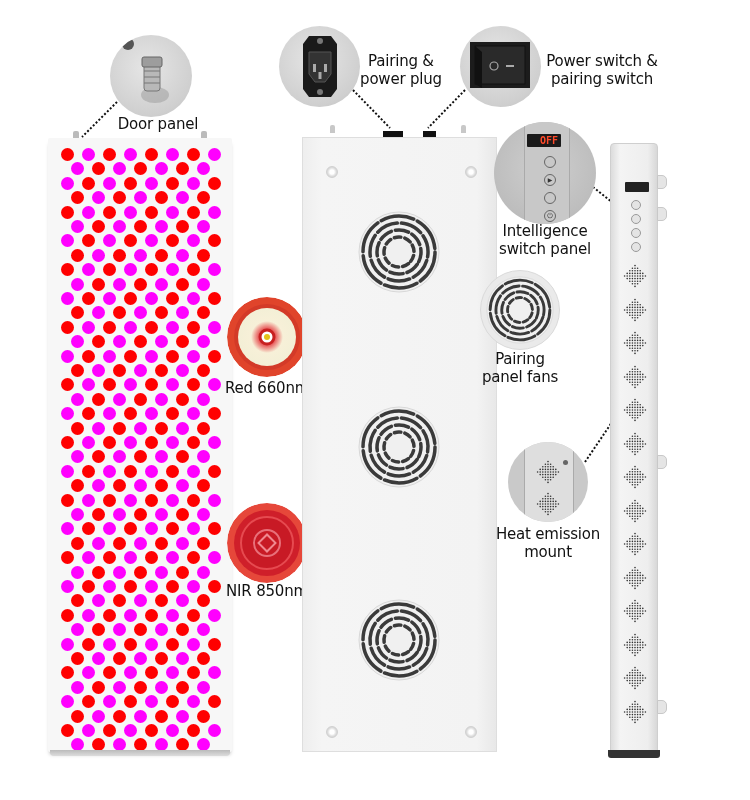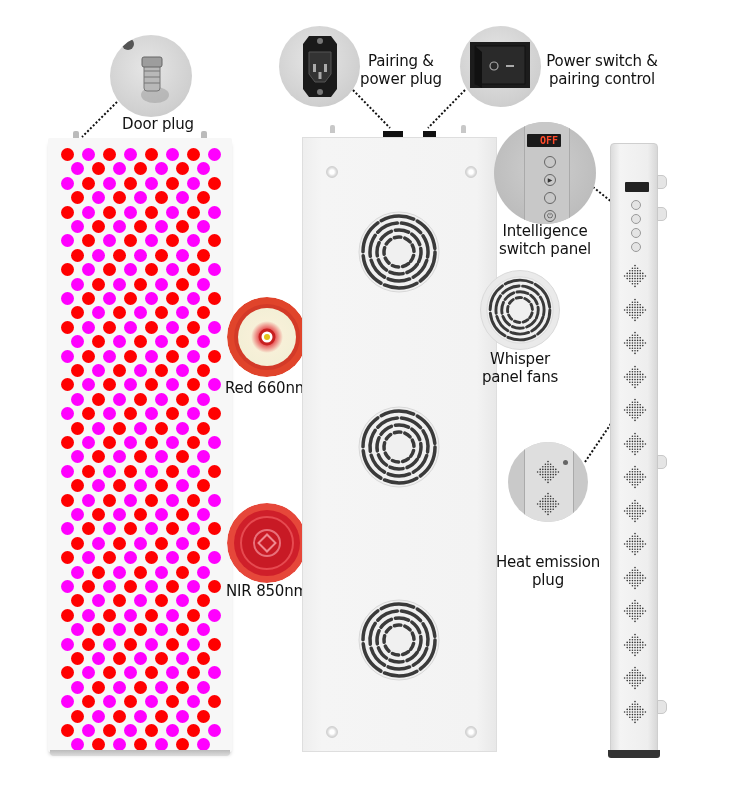--- a/index.html
+++ b/index.html
@@ -371,21 +371,21 @@
   <svg width="82" height="82" viewBox="0 0 82 82">
     <ellipse cx="45" cy="60" rx="14" ry="8" fill="#9a9a9a" opacity="0.5"></ellipse>
     <rect x="34" y="28" width="16" height="28" rx="3" fill="#b8b8b8" stroke="#777" stroke-width="1"></rect>
     <rect x="32" y="22" width="20" height="10" rx="2" fill="#9d9d9d" stroke="#666" stroke-width="1"></rect>
     <line x1="34" y1="36" x2="50" y2="36" stroke="#777"></line>
     <line x1="34" y1="42" x2="50" y2="42" stroke="#777"></line>
     <line x1="34" y1="48" x2="50" y2="48" stroke="#777"></line>
     <circle cx="18" cy="9" r="6" fill="#555"></circle>
   </svg>
 </div>
-<div class="label" style="left:108px;top:115px;width:100px;">Door plug</div>
+<div class="label" style="left:108px;top:115px;width:100px;">Door panel</div>
 
 <div class="callout-circle" style="left:227px;top:297px;width:80px;height:80px;">
   <svg width="80" height="80" viewBox="0 0 80 80">
     <circle cx="40" cy="40" r="40" fill="#e0442b"></circle>
     <circle cx="40" cy="40" r="33" fill="#d33a28"></circle>
     <defs>
       <radialGradient id="rg1" cx="50%" cy="50%" r="50%">
         <stop offset="0%" stop-color="#e0201a"></stop>
         <stop offset="30%" stop-color="#e86060"></stop>
         <stop offset="55%" stop-color="#f7f0d8"></stop>
@@ -463,34 +463,34 @@
   <svg width="81" height="81" viewBox="0 0 81 81">
     <rect x="10" y="16" width="60" height="46" fill="#1c1c1c"></rect>
     <rect x="15" y="20" width="50" height="38" fill="#2a2a2a" stroke="#111"></rect>
     <path d="M15 20 L22 26 L22 62 L15 58 Z" fill="#111"></path>
     <circle cx="34" cy="40" r="4" fill="none" stroke="#aaa" stroke-width="1.2"></circle>
     <rect x="46" y="39" width="8" height="2" fill="#aaa"></rect>
   </svg>
 </div>
 <div class="label" style="left:540px;top:52px;width:124px;">
   <div>Power switch &amp;</div>
-  <div>pairing control</div>
+  <div>pairing switch</div>
 </div>
 
 <div class="callout-circle" style="left:480px;top:270px;width:80px;height:80px;background:#eaeaea;border:1px solid #dadada;box-sizing:border-box;">
   <div class="fan" style="left:5px;top:5px;width:68px;height:68px;"><svg width="68" height="68" viewBox="0 0 82 82">
         <circle cx="41" cy="41" r="40" fill="#f0f0f0" stroke="#d8d8d8"></circle>
         <circle cx="41" cy="41" r="36" fill="none" stroke="#3a3a3a" stroke-width="3.5" stroke-linecap="round" stroke-dasharray="33.69911184307752 4" transform="rotate(0 41 41)"></circle>
         <circle cx="41" cy="41" r="29" fill="none" stroke="#3a3a3a" stroke-width="3.5" stroke-linecap="round" stroke-dasharray="22.030339129744 4" transform="rotate(17 41 41)"></circle>
         <circle cx="41" cy="41" r="22" fill="none" stroke="#3a3a3a" stroke-width="3.5" stroke-linecap="round" stroke-dasharray="13.27875959474386 4" transform="rotate(34 41 41)"></circle>
         <circle cx="41" cy="41" r="15" fill="none" stroke="#3a3a3a" stroke-width="3.5" stroke-linecap="round" stroke-dasharray="6.471975511965976 4" transform="rotate(51 41 41)"></circle>
       </svg></div>
 </div>
 <div class="label" style="left:474px;top:350px;width:92px;">
-  <div>Whisper</div>
+  <div>Pairing</div>
   <div>panel fans</div>
 </div>
 
 <div class="side-panel" id="side-panel">
   <div class="side-display"></div>
   <div class="side-btn" style="top:56px;"></div>
   <div class="side-btn" style="top:70px;"></div>
   <div class="side-btn" style="top:84px;"></div>
   <div class="side-btn" style="top:98px;"></div>
 <div class="vent" style="top: 120px;"><svg width="24" height="24" viewBox="0 0 24 24">
@@ -1200,16 +1200,16 @@
         <circle cx="12" cy="17.200000000000003" r="0.8" fill="#333"></circle>
         <circle cx="14.6" cy="17.200000000000003" r="0.8" fill="#333"></circle>
         <circle cx="17.2" cy="17.200000000000003" r="0.8" fill="#333"></circle>
         <circle cx="9.4" cy="19.8" r="0.8" fill="#333"></circle>
         <circle cx="12" cy="19.8" r="0.8" fill="#333"></circle>
         <circle cx="14.6" cy="19.8" r="0.8" fill="#333"></circle>
         <circle cx="12" cy="22.400000000000002" r="0.8" fill="#333"></circle>
       </svg></div>
   <div class="abs" style="left:55px;top:18px;width:5px;height:5px;border-radius:50%;background:#666;"></div>
 </div>
-<div class="label" style="left:488px;top:525px;width:120px;margin-top:28px;">
+<div class="label" style="left:488px;top:525px;width:120px;">
   <div>Heat emission</div>
-  <div>plug</div>
+  <div>mount</div>
 </div>
 
 </body></html>

